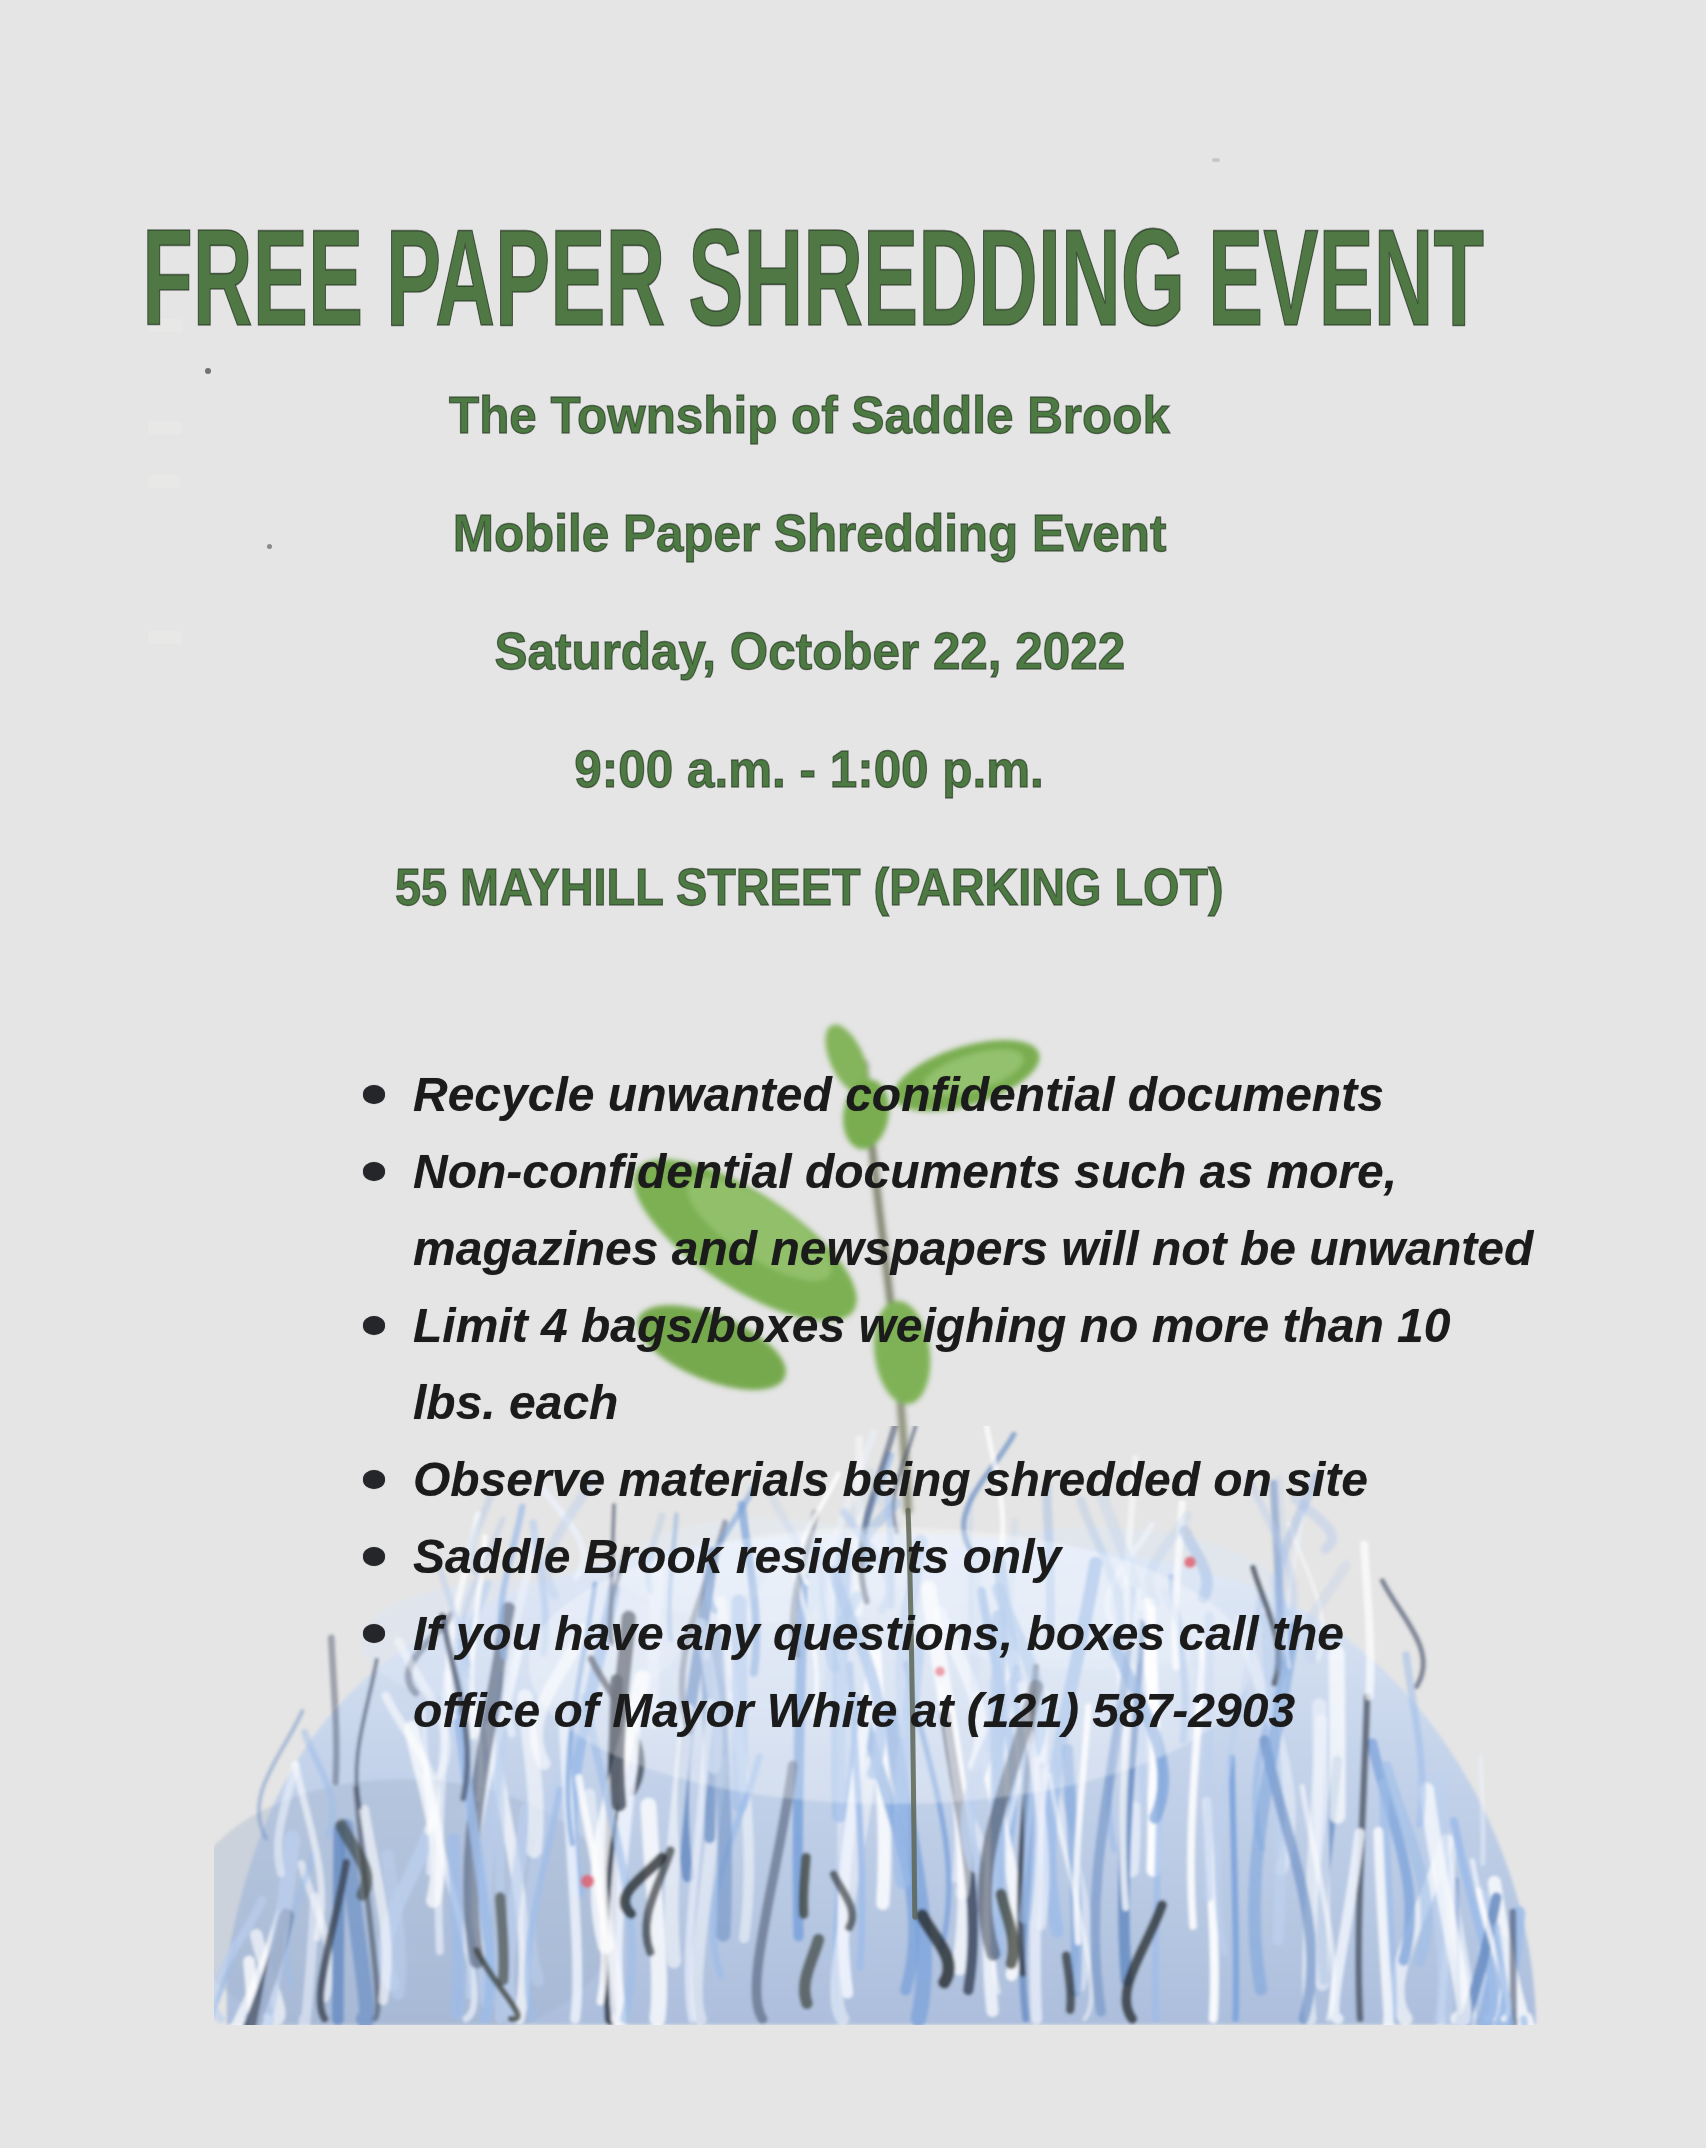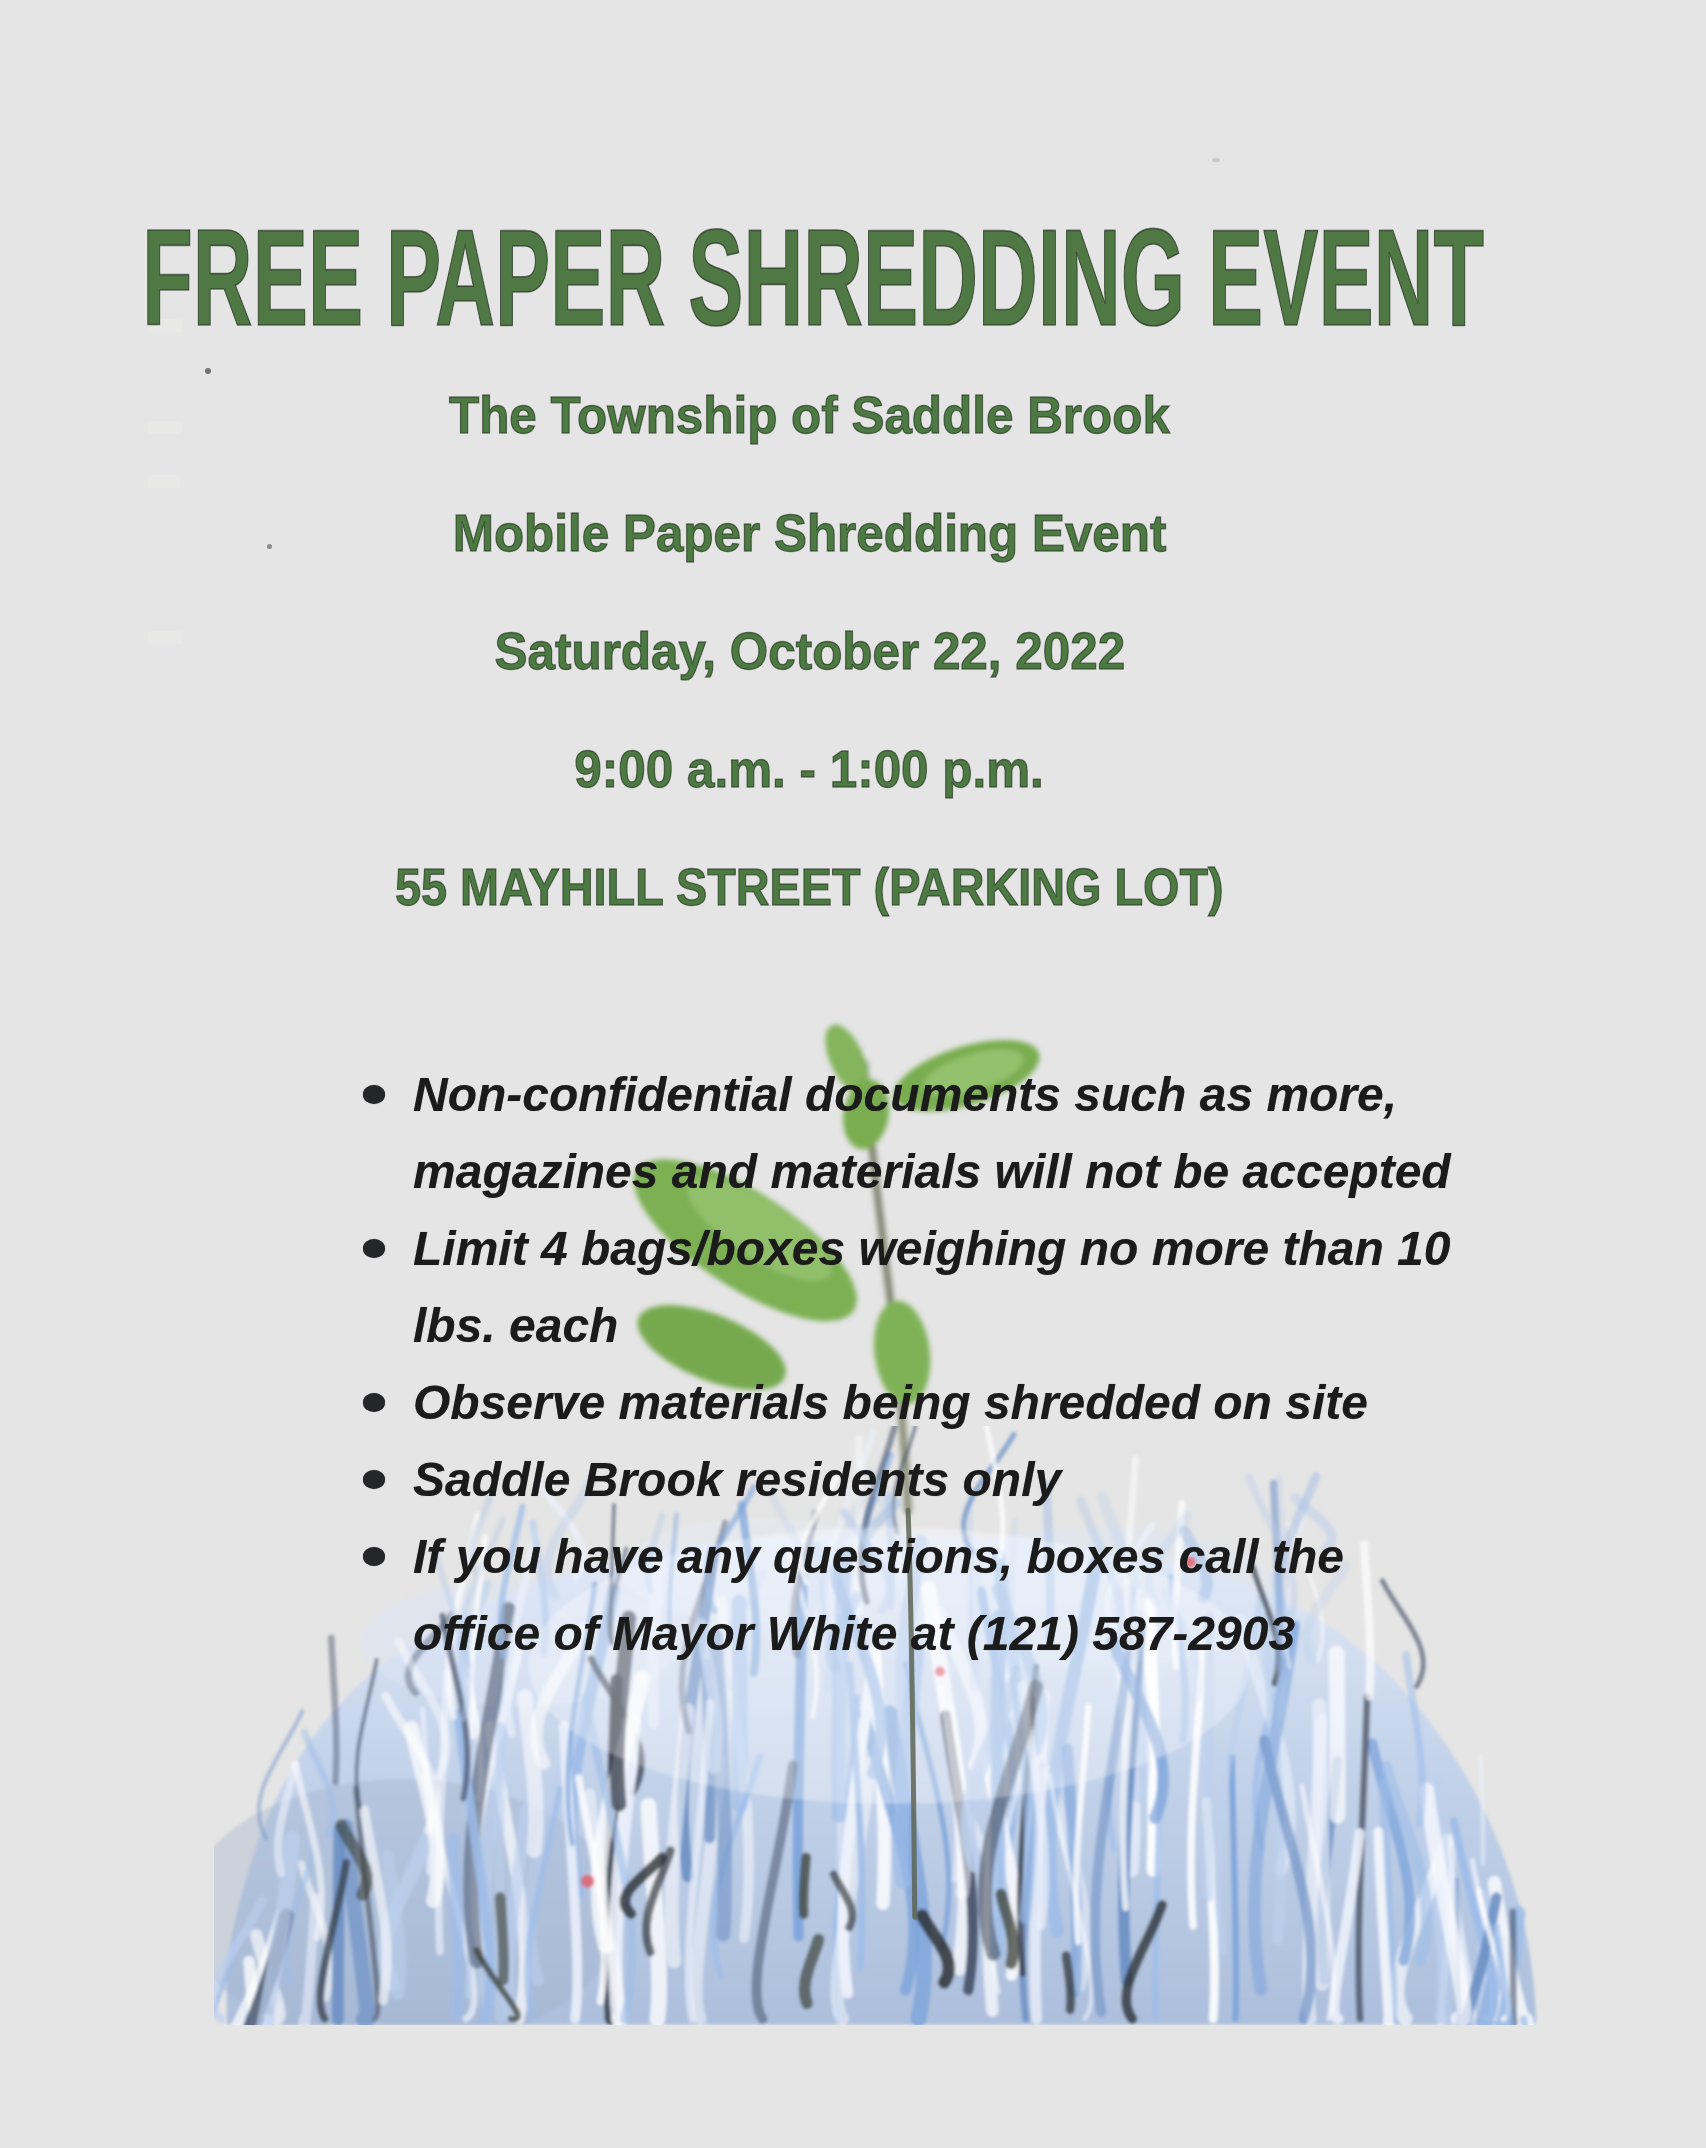--- a/index.html
+++ b/index.html
@@ -367,22 +367,26 @@
       <span class="cond">Saturday, October 22, 2022</span></div>
     <div class="sline">
       <span class="cond">9:00 a.m. - 1:00 p.m.</span></div>
     <div class="sline allcaps">
       <span class="cond">55 MAYHILL STREET (PARKING LOT)</span></div>
   </div>
 
   <div class="bullets">
       <div class="bullet-item">
         <span class="dot"></span>
+        <div class="bline">Recycle unwanted confidential documents</div>
+      </div>
+      <div class="bullet-item">
+        <span class="dot"></span>
         <div class="bline">Non-confidential documents such as more,</div>
-        <div class="bline">magazines and materials will not be accepted</div>
+        <div class="bline">magazines and newspapers will not be unwanted</div>
       </div>
       <div class="bullet-item">
         <span class="dot"></span>
         <div class="bline">Limit 4 bags/boxes weighing no more than 10</div>
         <div class="bline">lbs. each</div>
       </div>
       <div class="bullet-item">
         <span class="dot"></span>
         <div class="bline">Observe materials being shredded on site</div>
       </div>

